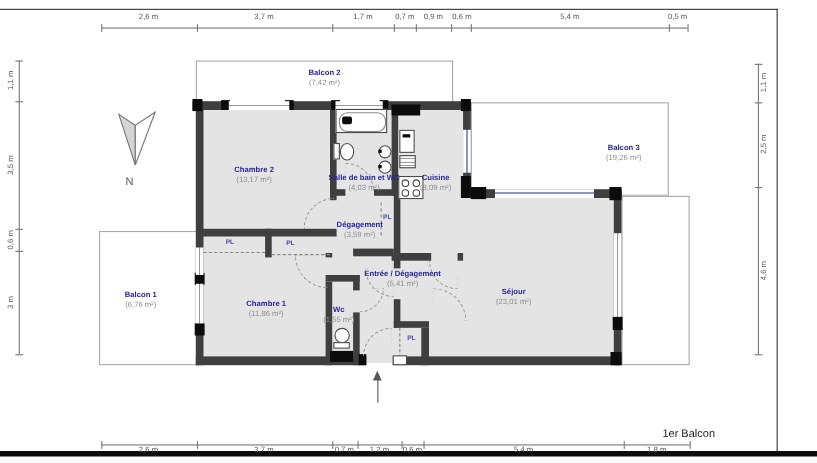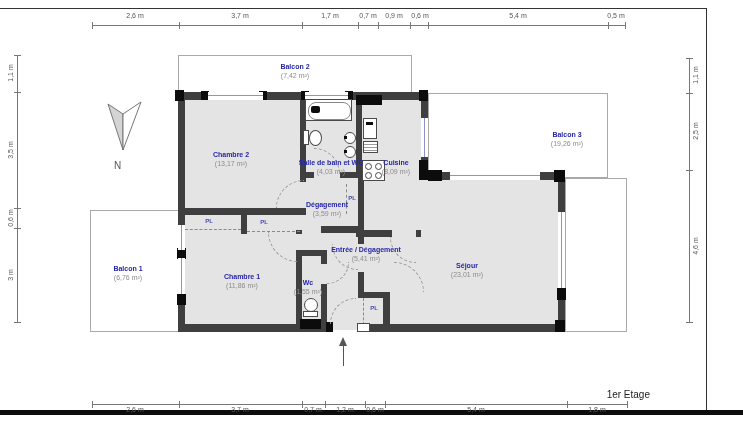--- a/index.html
+++ b/index.html
@@ -250,15 +250,15 @@
 
   <div class="dline" style="left:689px;top:58px;width:1px;height:264px;"></div>
   <div class="tickH" style="left:686px;top:58px;"></div>
   <div class="tickH" style="left:686px;top:93px;"></div>
   <div class="tickH" style="left:686px;top:170px;"></div>
   <div class="tickH" style="left:686px;top:322px;"></div>
   <div class="dimlblR" style="left:695px;top:75px;">1,1 m</div>
   <div class="dimlblR" style="left:695px;top:131px;">2,5 m</div>
   <div class="dimlblR" style="left:695px;top:246px;">4,6 m</div>
 
-  <div id="floorlabel" style="left:590px;top:389px;width:60px;text-align:right;">1er Etage</div>
+  <div id="floorlabel" style="left:590px;top:389px;width:60px;text-align:right;">1er Balcon</div>
 
 </div>
 
 </body></html>

